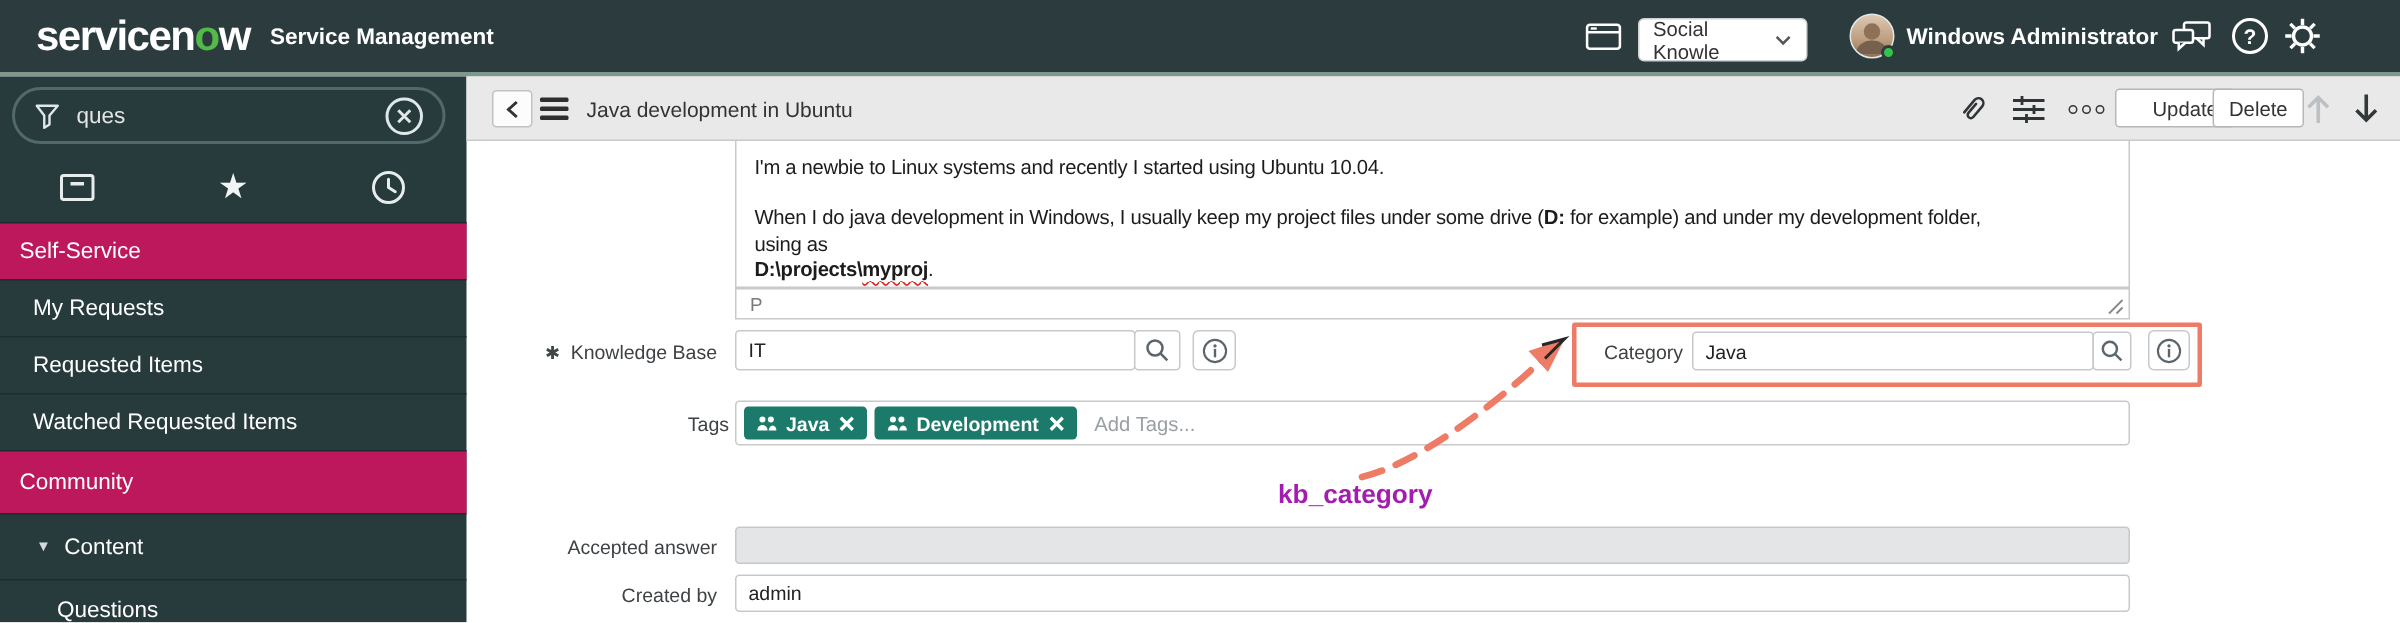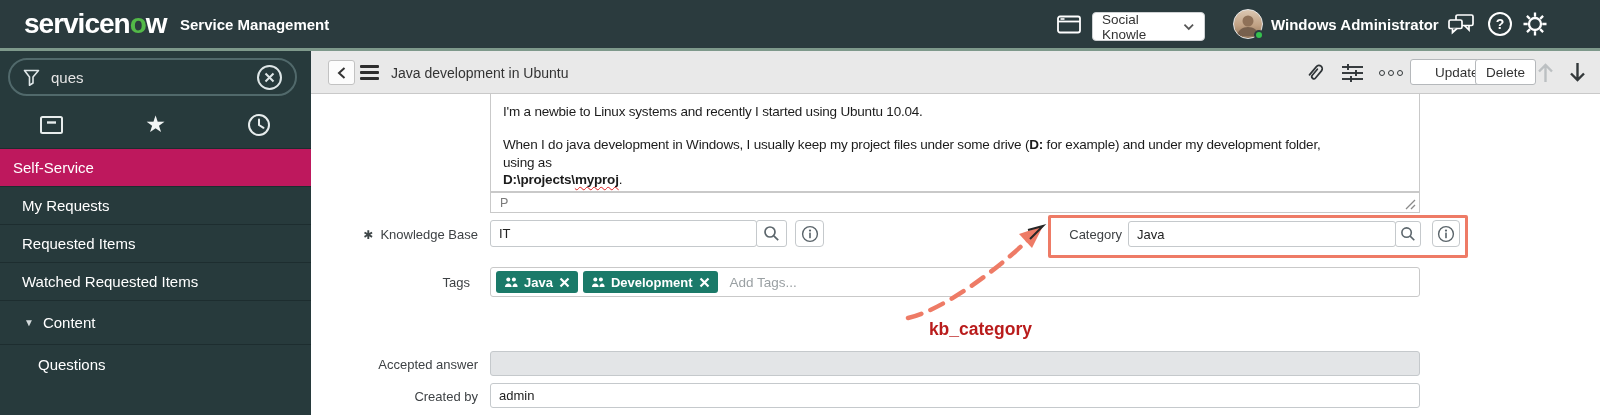--- a/index.html
+++ b/index.html
@@ -64,21 +64,21 @@
 
   
   .tags-box { position:absolute; left:490px; top:267px; width:930px; height:30px; border:1px solid #c9c9c9; border-radius:3px; background:#fff; display:flex; align-items:center; padding-left:5px; gap:5px; }
   .chip { height:22px; background:#1b7a69; border-radius:3px; color:#fff; font-size:13px; font-weight:bold; display:flex; align-items:center; gap:6px; padding:0 8px; }
   .add-tags { color:#9aa0a3; font-size:13.5px; margin-left:7px; }
 
   .disabled-input { background:#e3e5e7; }
 
   
   .red-box { position:absolute; left:1048px; top:215px; width:420px; height:43px; border:3px solid #ee7b66; border-radius:2px; pointer-events:none; z-index:5; }
-  .kb-cat-note { position:absolute; left:852px; top:319px; width:180px; text-align:right; font-size:17.5px; font-weight:bold; color:#b91c1c; z-index:5; }
+  .kb-cat-note { position:absolute; left:852px; top:319px; width:180px; text-align:left; font-size:17.5px; font-weight:bold; color:#a21caf; z-index:5; }
   .arrow-svg { position:absolute; left:880px; top:218px; z-index:6; pointer-events:none; }
 </style>
 </head>
 <body>
 
 <div class="screen">
 
   <div class="top-header">
     <div class="logo"><span>servicen</span><span class="mark">o</span><span>w</span></div>
     <div class="app-title">Service Management</div>
@@ -175,20 +175,23 @@
         </div>
       <div class="menu-row menu-item">
           <span>My Requests</span>
         </div>
       <div class="menu-row menu-item">
           <span>Requested Items</span>
         </div>
       <div class="menu-row menu-item">
           <span>Watched Requested Items</span>
         </div>
+      <div class="menu-row sec-header tall">
+          <span>Community</span>
+        </div>
       <div class="menu-row menu-expand">
           <span class="tri">▼</span>
           <span>Content</span>
         </div>
       <div class="menu-row menu-sub">
           <span>Questions</span>
         </div>
     </div>
   </div>
 
@@ -280,21 +283,21 @@
   </div>
   <div class="sq-btn ref-btn" style="left:1432px;top:220px;width:28px;">
     <svg width="18" height="18" viewBox="0 0 18 18">
         <circle cx="9" cy="9" r="7.4" fill="none" stroke="#5a646a" stroke-width="1.4"></circle>
         <circle cx="9" cy="5.6" r="1.1" fill="#5a646a"></circle>
         <rect x="8.2" y="7.6" width="1.6" height="5.6" fill="#5a646a"></rect>
       </svg>
   </div>
   <div class="red-box"></div>
 
-  <div class="field-label" style="left:372px;top:275px;width:98px;text-align:right;">Tags</div>
+  <div class="field-label" style="left:388px;top:275px;width:98px;text-align:right;">Tags</div>
   <div class="tags-box">
     <div class="chip">
       <svg width="14" height="11" viewBox="0 0 13 11" fill="#fff">
           <circle cx="3.8" cy="2.6" r="2"></circle>
           <path d="M.4 10c0-2.1 1.5-3.6 3.4-3.6S7.2 7.9 7.2 10z"></path>
           <circle cx="9.4" cy="2.6" r="2"></circle>
           <path d="M7.9 10c.3-1.9 1.3-3.3 2.7-3.4 1.5.1 2.5 1.5 2.5 3.4z"></path>
         </svg>
       <span>Java</span>
       <svg width="11" height="11" viewBox="0 0 11 11">

